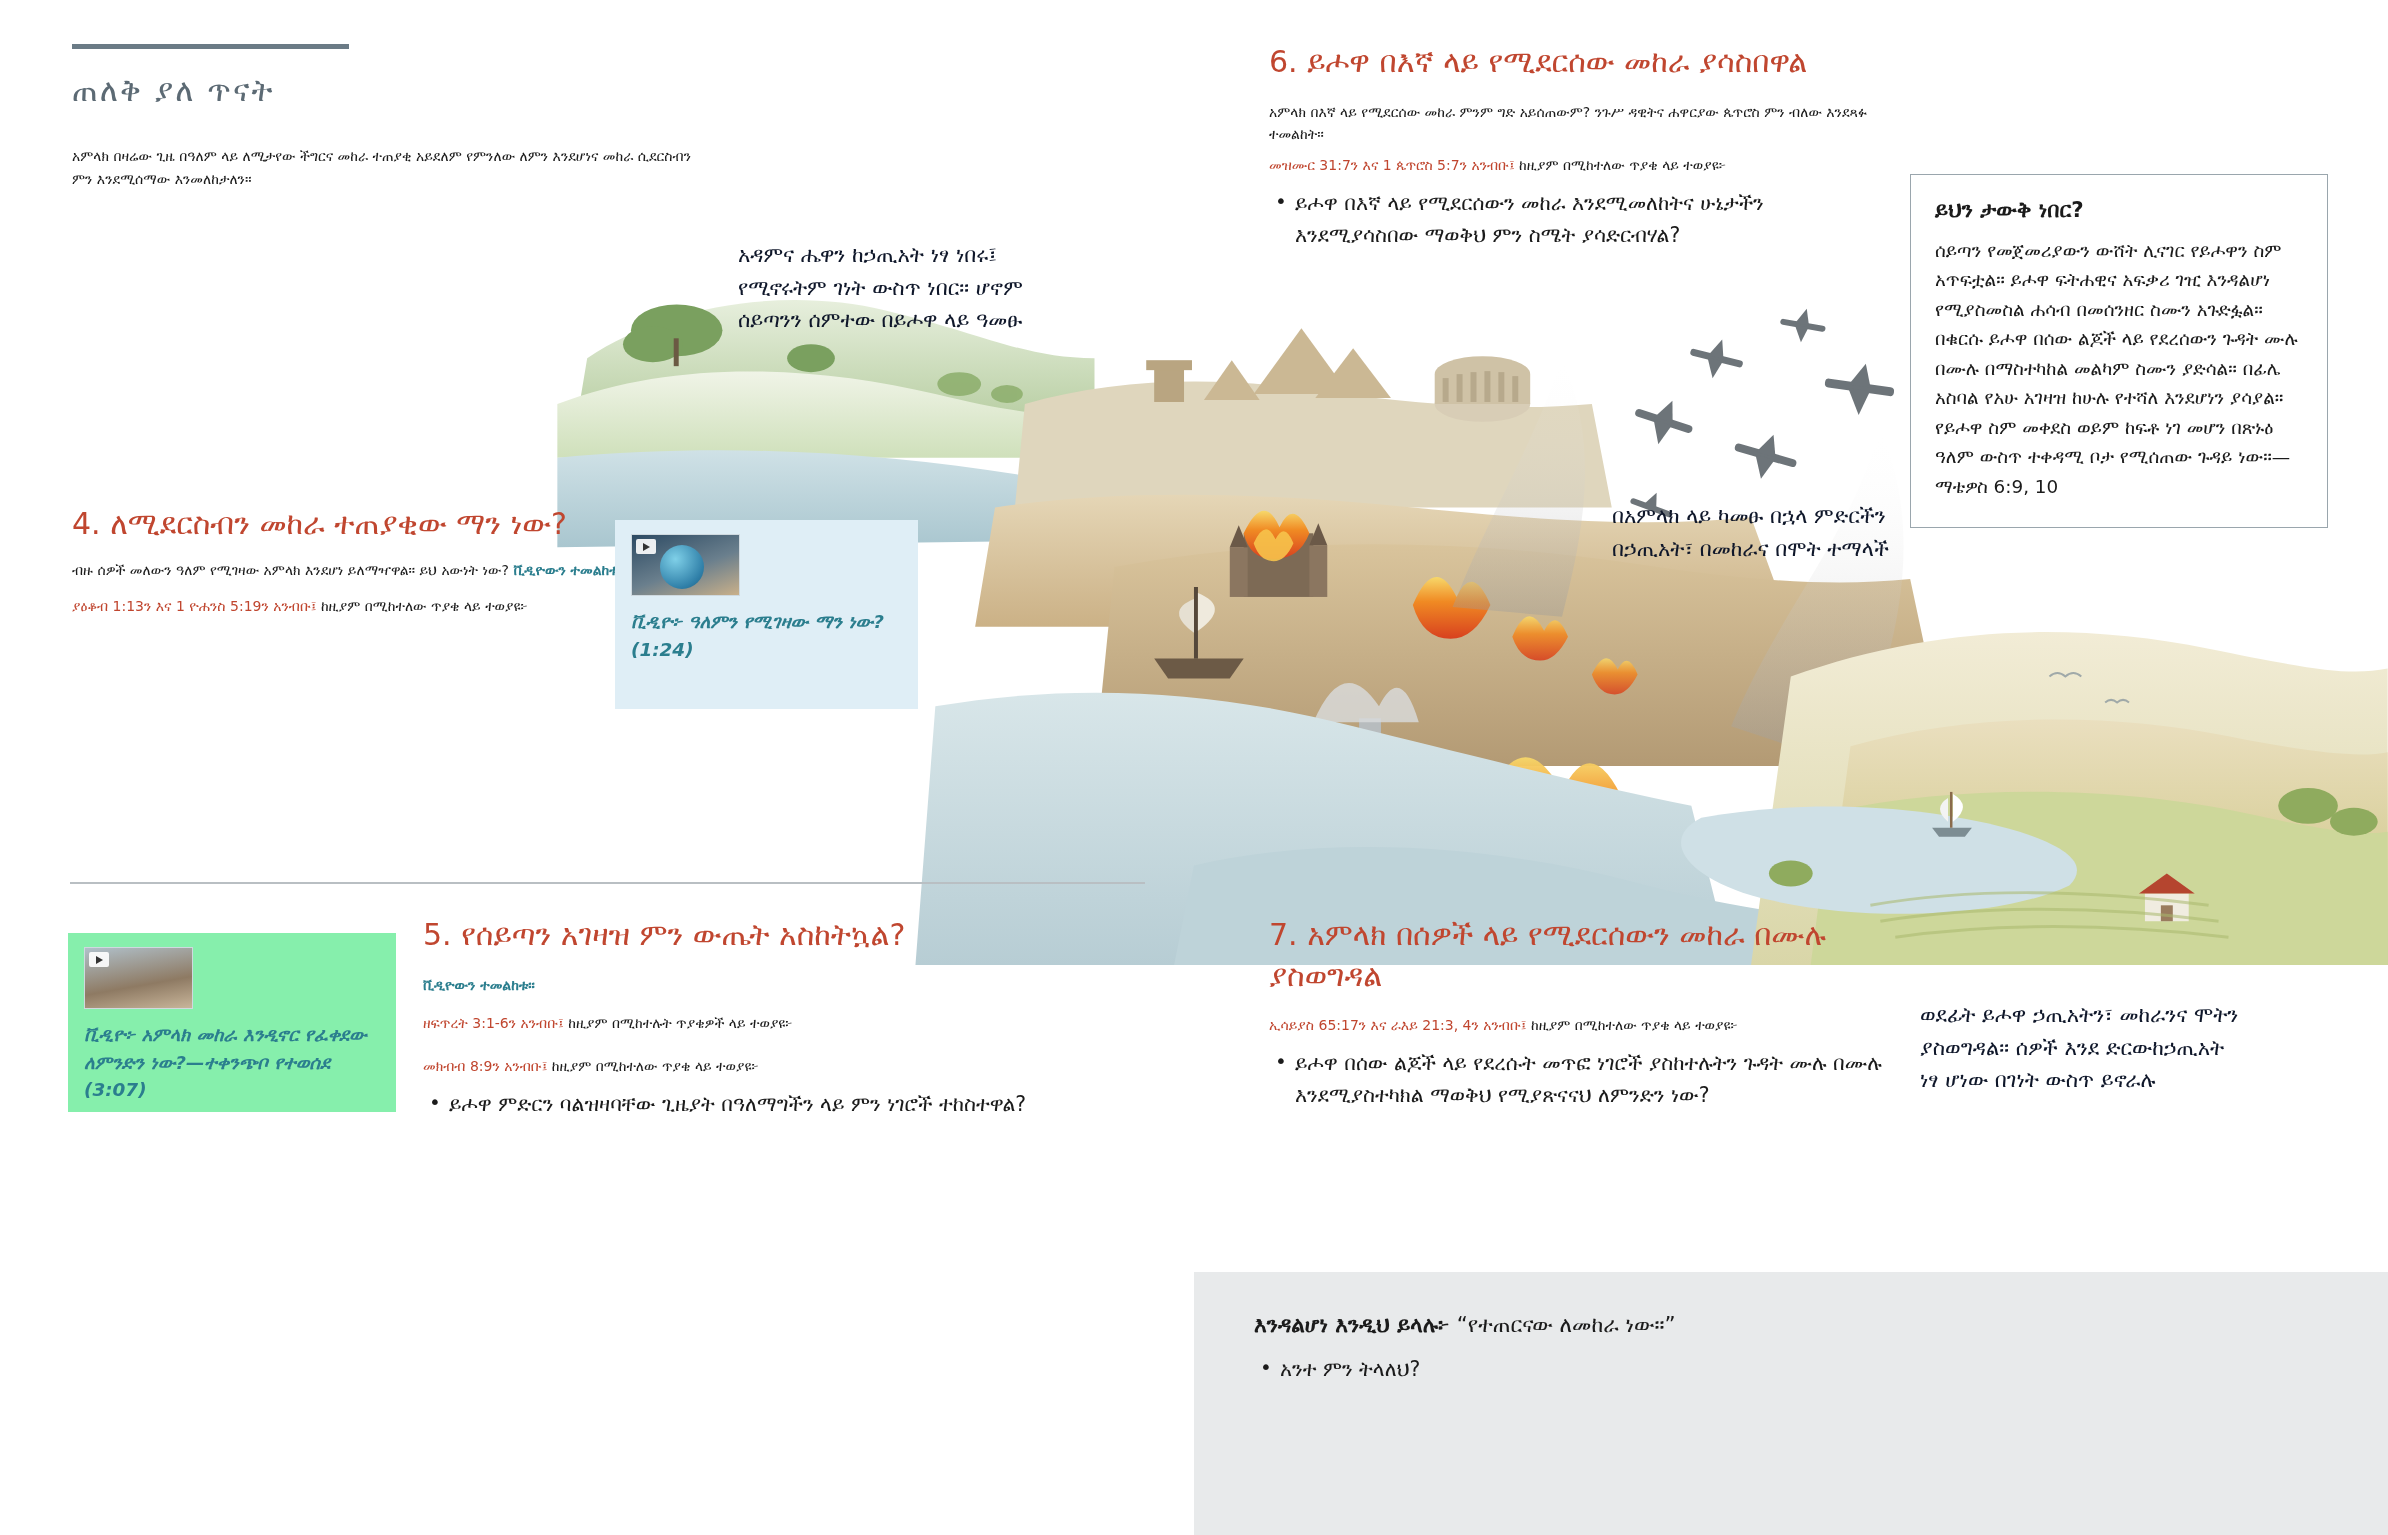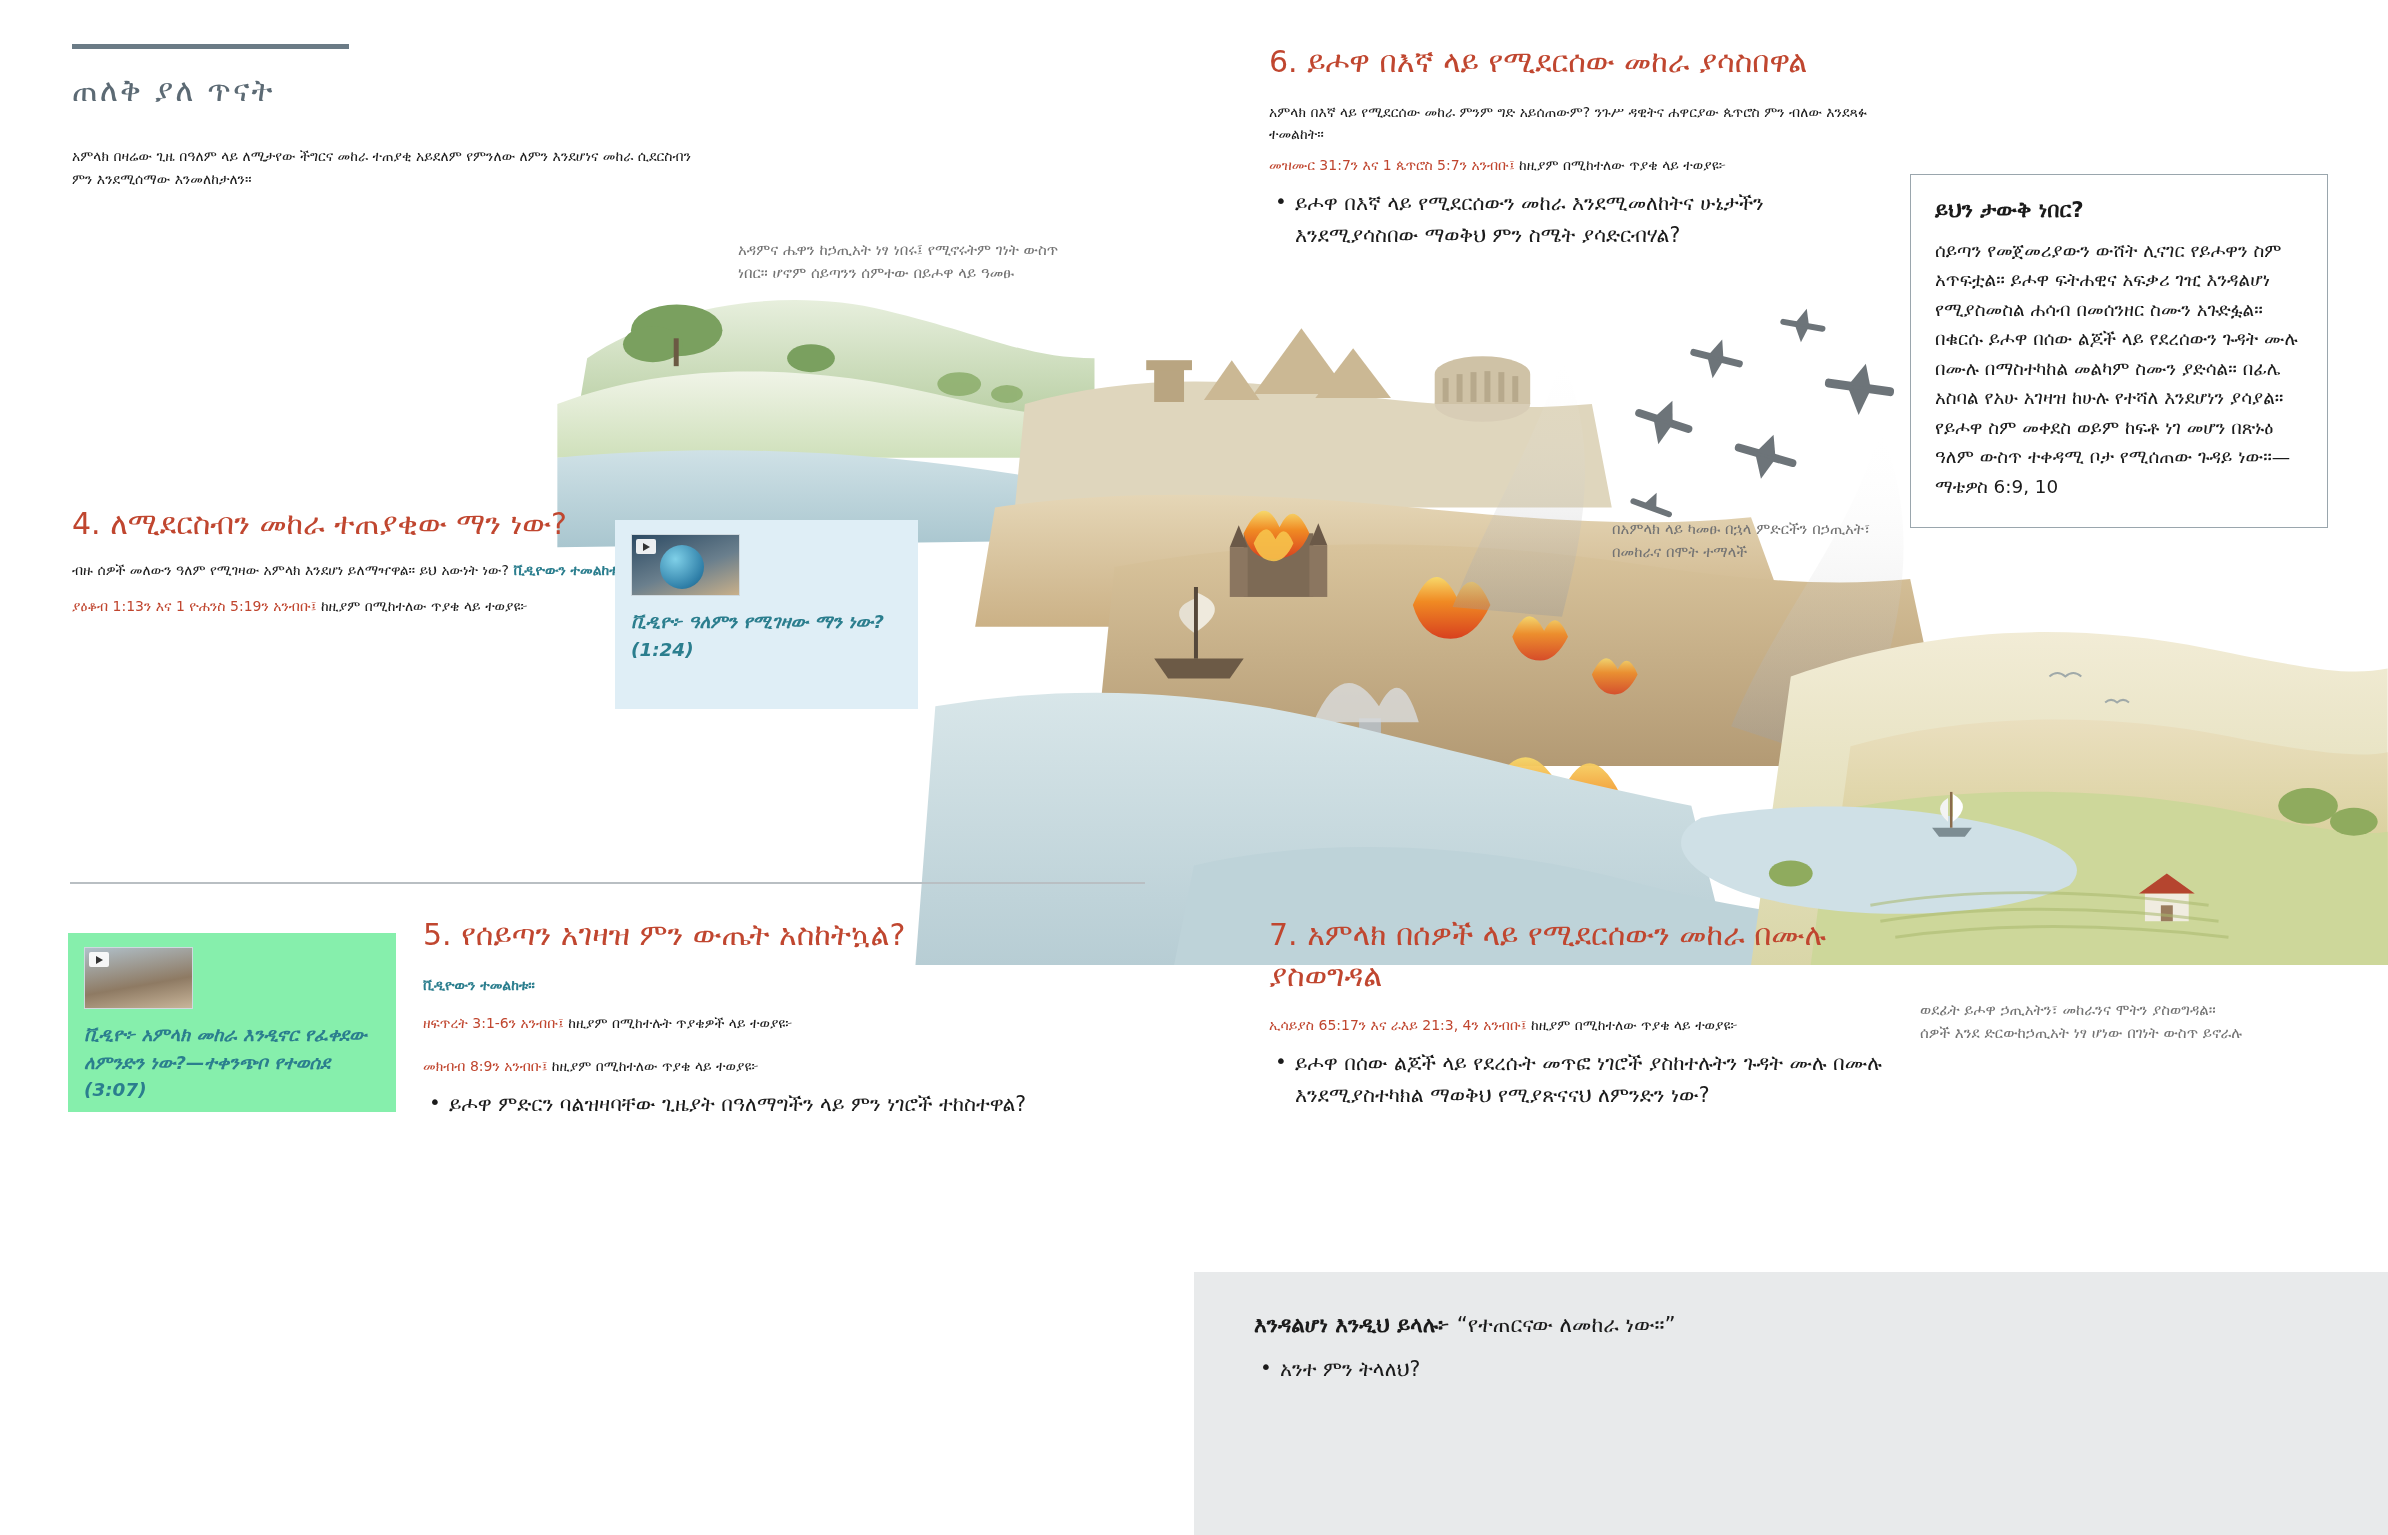--- a/index.html
+++ b/index.html
@@ -45,26 +45,26 @@
   .toprule { position: absolute; left: 72px; top: 44px; width: 277px; height: 5px; background: #6b7b86; }
   .title-amh {
     position: absolute; left: 72px; top: 72px;
     font-size: 31px; letter-spacing: 2px; color: #5c6a74; font-weight: normal;
   }
   .intro { position: absolute; left: 72px; top: 145px; width: 637px; }
 
   
   .cap {
     position: absolute;
-    color: #737373;
-    font-size: 15px;
+    color: #0f172a;
+    font-size: 21px;
     line-height: 1.55;
   }
   .cap1 { left: 738px; top: 239px; width: 328px; }
-  .cap2 { left: 1612px; top: 500px; width: 289px; margin-top: 18px; }
+  .cap2 { left: 1612px; top: 500px; width: 289px; }
   .cap3 { left: 1920px; top: 999px; width: 328px; }
 
   
   .sec4 { position: absolute; left: 72px; top: 504px; width: 557px; }
   .sec4 .hdr-red { margin-bottom: 14px; }
   .sec4 p { margin: 0 0 14px 0; }
 
   
   .vidcard1 { position: absolute; left: 615px; top: 520px; width: 303px; height: 189px; background: #dfeef6; }
   .vidcard2 { position: absolute; left: 68px; top: 933px; width: 328px; height: 179px; background: #86efac; }

